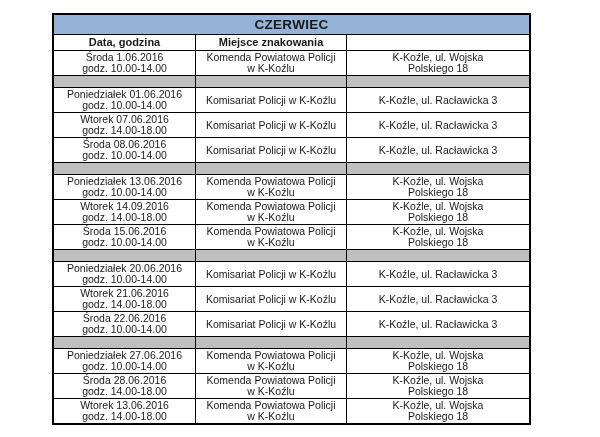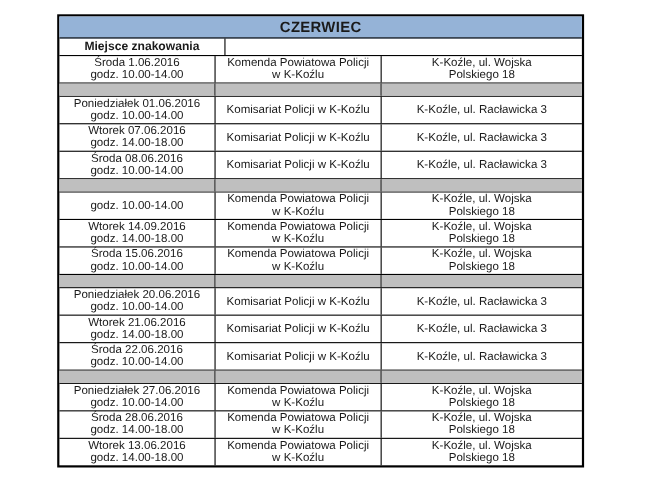--- a/index.html
+++ b/index.html
@@ -75,20 +75,21 @@
 </style>
 </head>
 <body>
 
 <div class="page">
   <div class="table">
     <div class="row title-row">
       <div class="title-text">CZERWIEC</div>
     </div>
     <div class="row header-row">
+      <div class="cell c1 header-cell">Data, godzina</div>
       <div class="cell c2 header-cell">Miejsce znakowania</div>
     </div>
     <div id="table-body">
   <div class="row data-row">
     <div class="cell c1">
             <div class="line">Środa 1.06.2016</div>
             <div class="line">godz. 10.00-14.00</div>
           </div>
     <div class="cell c2">
             <div class="line">Komenda Powiatowa Policji</div>
@@ -146,20 +147,21 @@
   </div>
 
   <div class="row separator-row">
     <div class="cell c1 sep"></div>
     <div class="cell c2 sep"></div>
     <div class="cell c3 sep"></div>
   </div>
 
   <div class="row data-row">
     <div class="cell c1">
+            <div class="line">Poniedziałek 13.06.2016</div>
             <div class="line">godz. 10.00-14.00</div>
           </div>
     <div class="cell c2">
             <div class="line">Komenda Powiatowa Policji</div>
             <div class="line">w K-Koźlu</div>
           </div>
     <div class="cell c3">
             <div class="line">K-Koźle, ul. Wojska</div>
             <div class="line">Polskiego 18</div>
           </div>

